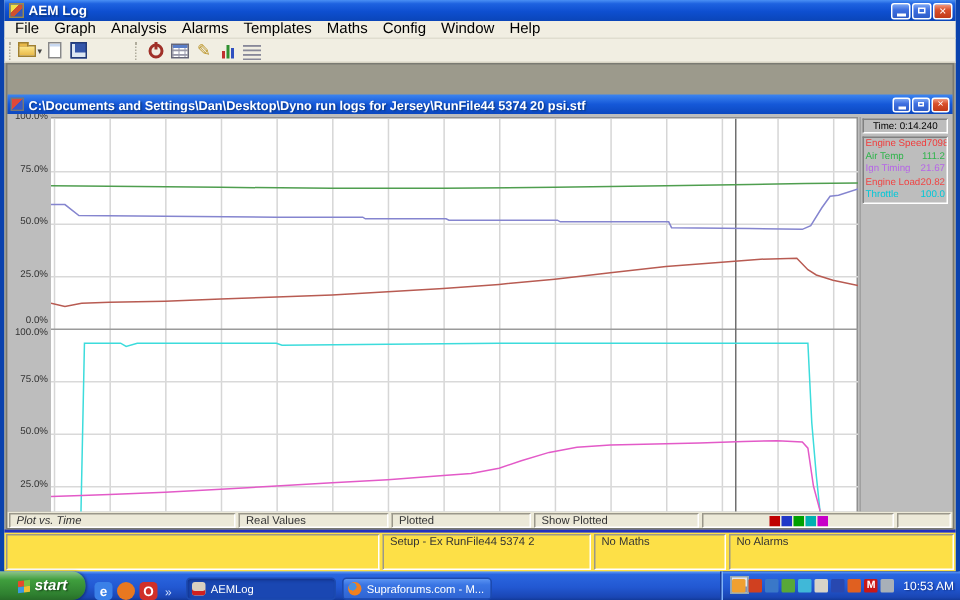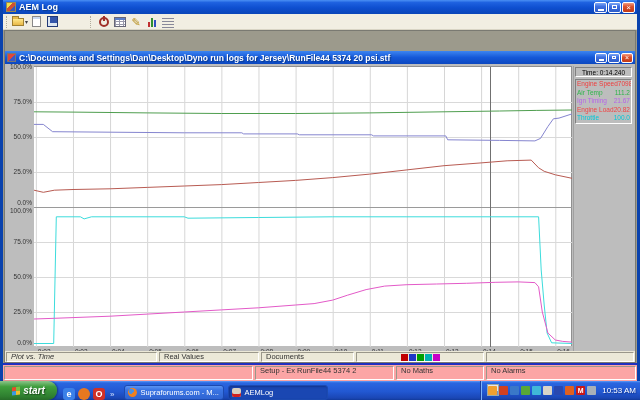--- a/index.html
+++ b/index.html
@@ -66,21 +66,21 @@
   #legend-time{font-size:6.5px;color:#000;text-align:center;height:10px;line-height:9px;white-space:nowrap;overflow:hidden;}
   .lrow{display:flex;justify-content:space-between;font-size:6.5px;line-height:8.6px;padding:0 1px;white-space:nowrap;overflow:hidden;}
 
   
   #status1{height:11px;background:#ece9d8;display:flex;gap:2px;padding:1px 1px 0 1px;flex:0 0 auto;}
   .panel{border:1px solid;border-color:#9a978a #fff #fff #9a978a;font-size:7.5px;color:#333;line-height:8px;padding:0 4px;white-space:nowrap;overflow:hidden;}
   .p1{width:151px;font-style:italic;} .p2{width:100px;} .p3{width:93px;} .p4{width:110px;}
   .pchips{width:128px;display:flex;align-items:center;gap:1px;padding-left:44px;}
   .chip{display:inline-block;width:7px;height:7px;}
   .pfill{flex:1;}
-  #status2{height:16px;background:#fca5a5;display:flex;gap:2px;padding:1px 1px 1px 1px;flex:0 0 auto;}
+  #status2{height:26px;background:#fde047;display:flex;gap:2px;padding:1px 1px 1px 1px;flex:0 0 auto;}
   .q1{width:249px;} .q2{width:139px;} .q3{width:88px;} .q4{flex:1;}
 
   
   #taskbar{position:absolute;left:0;bottom:0;width:640px;height:19px;background:linear-gradient(180deg,#5e9cf8 0,#2a66e0 10%,#2258d2 55%,#1a46b4 90%,#123a9a);display:flex;align-items:flex-end;}
   #startbtn{height:19px;width:57px;border-radius:0 9px 9px 0;background:linear-gradient(180deg,#8cc48a,#3f9e3d 30%,#2f8030 80%,#276c28);display:flex;align-items:center;justify-content:center;gap:3px;box-shadow:1px 0 2px rgba(0,0,0,.4);}
   #startbtn span{color:#fff;font-weight:bold;font-style:italic;font-size:10px;text-shadow:1px 1px 1px #1a4a1a;}
   .flag{width:8px;height:8px;display:grid;grid-template-columns:4px 4px;grid-template-rows:4px 4px;transform:skewY(-6deg);}
   .flag i:nth-child(1){background:#e84a2a;} .flag i:nth-child(2){background:#7ac143;}
   .flag i:nth-child(3){background:#3a9ae0;} .flag i:nth-child(4){background:#f0c030;}
   #quicklaunch{display:flex;align-items:center;gap:3px;padding:0 4px 0 6px;}
@@ -111,20 +111,31 @@
           <span class="winbtn">
               <span class="min-bar"></span>
             </span>
           <span class="winbtn">
               <span class="restore-box"></span>
             </span>
           <span class="winbtn close">×</span>
         </span>
       </div>
 
+      <div id="menubar">
+          <span class="menu-item">File</span>
+          <span class="menu-item">Graph</span>
+          <span class="menu-item">Analysis</span>
+          <span class="menu-item">Alarms</span>
+          <span class="menu-item">Templates</span>
+          <span class="menu-item">Maths</span>
+          <span class="menu-item">Config</span>
+          <span class="menu-item">Window</span>
+          <span class="menu-item">Help</span>
+        </div>
 
       <div id="toolbar">
         <span class="grip"></span>
         <span class="tbtn">
             <span class="folder"></span>
             <span class="drop-arrow">▾</span>
           </span>
         <span class="tbtn">
             <span class="newdoc"></span>
           </span>
@@ -257,21 +268,22 @@
                     <span style="color: rgb(0, 200, 216);">Throttle</span>
                     <span style="color: rgb(0, 200, 216);">100.0</span>
                   </div>
                 </div>
             </div>
           </div>
 
           <div id="status1">
             <span class="panel p1">Plot vs. Time</span>
             <span class="panel p2">Real Values</span>
-            <span class="panel p3">Documents</span>
+            <span class="panel p3">Plotted</span>
+            <span class="panel p4">Show Plotted</span>
             <span class="panel pchips" id="chips">
                 <span class="chip" style="background: rgb(192, 0, 0);"></span>
                 <span class="chip" style="background: rgb(32, 56, 200);"></span>
                 <span class="chip" style="background: rgb(0, 160, 0);"></span>
                 <span class="chip" style="background: rgb(0, 176, 176);"></span>
                 <span class="chip" style="background: rgb(200, 0, 200);"></span>
               </span>
             <span class="panel pfill"></span>
           </div>
         </div>
@@ -297,27 +309,27 @@
         </span>
       <span>start</span>
     </div>
     <div id="quicklaunch">
         <span class="ql" style="background: rgb(58, 128, 232);">e</span>
         <span class="ql" style="background: rgb(232, 120, 32); border-radius: 50%;"></span>
         <span class="ql" style="background: rgb(208, 48, 40);">O</span>
         <span id="ql-more">»</span>
       </div>
     <div id="tasks" style="display:flex;">
+        <div class="task active">
+          <span class="ticon aem"></span>
+          <span>AEMLog</span>
+        </div>
         <div class="task">
           <span class="ticon firefox"></span>
           <span>Supraforums.com - M...</span>
-        </div>
-        <div class="task active">
-          <span class="ticon aem"></span>
-          <span>AEMLog</span>
         </div>
       </div>
     <span id="misc-icon"></span>
     <div id="tray">
       <span id="tray-icons" style="display:flex;gap:2px;">
           <span class="tray-icon" style="background: rgb(240, 160, 48);"></span>
           <span class="tray-icon" style="background: rgb(208, 64, 32);"></span>
           <span class="tray-icon" style="background: rgb(58, 120, 200);"></span>
           <span class="tray-icon" style="background: rgb(88, 168, 56);"></span>
           <span class="tray-icon" style="background: rgb(64, 184, 216);"></span>

